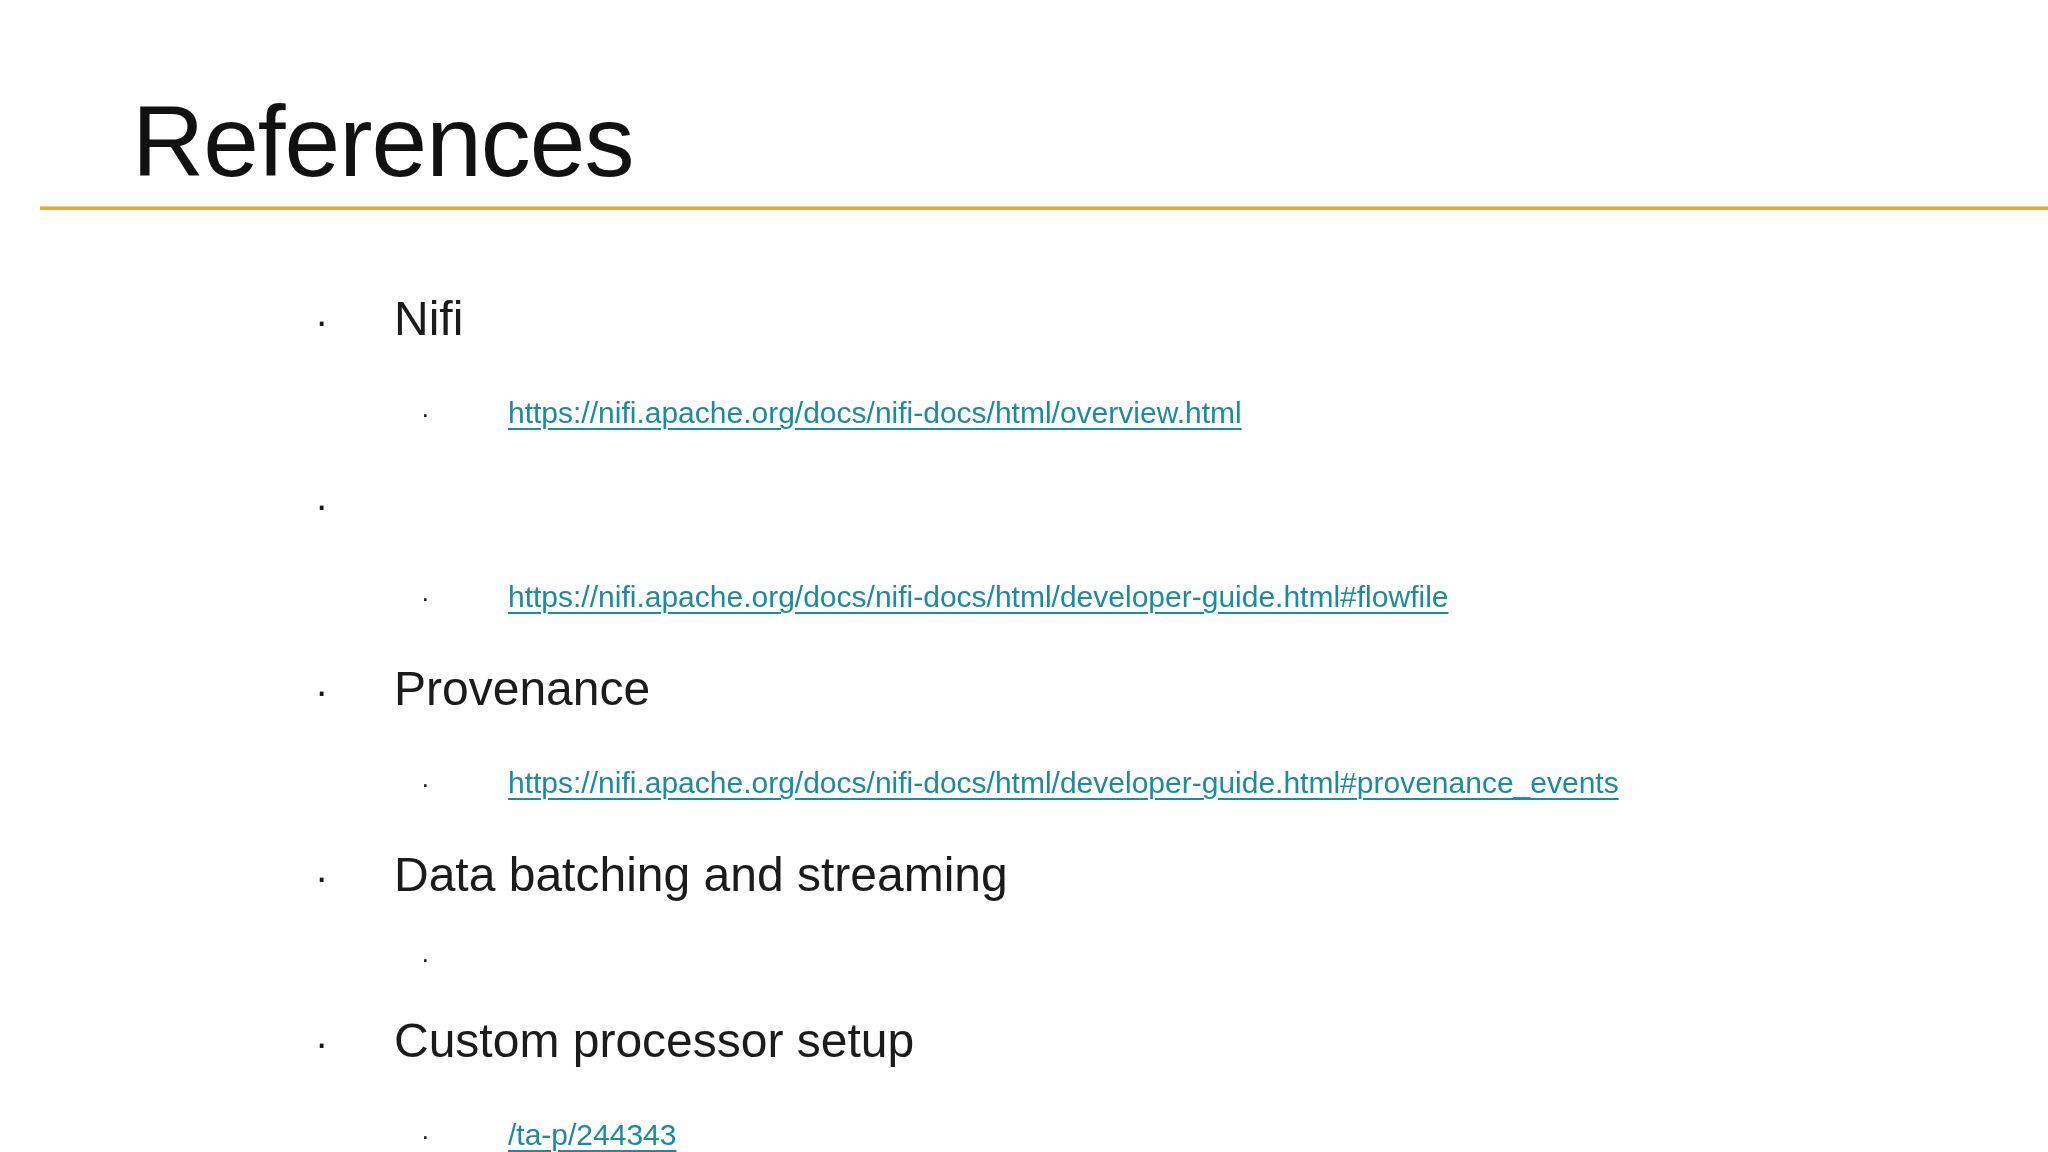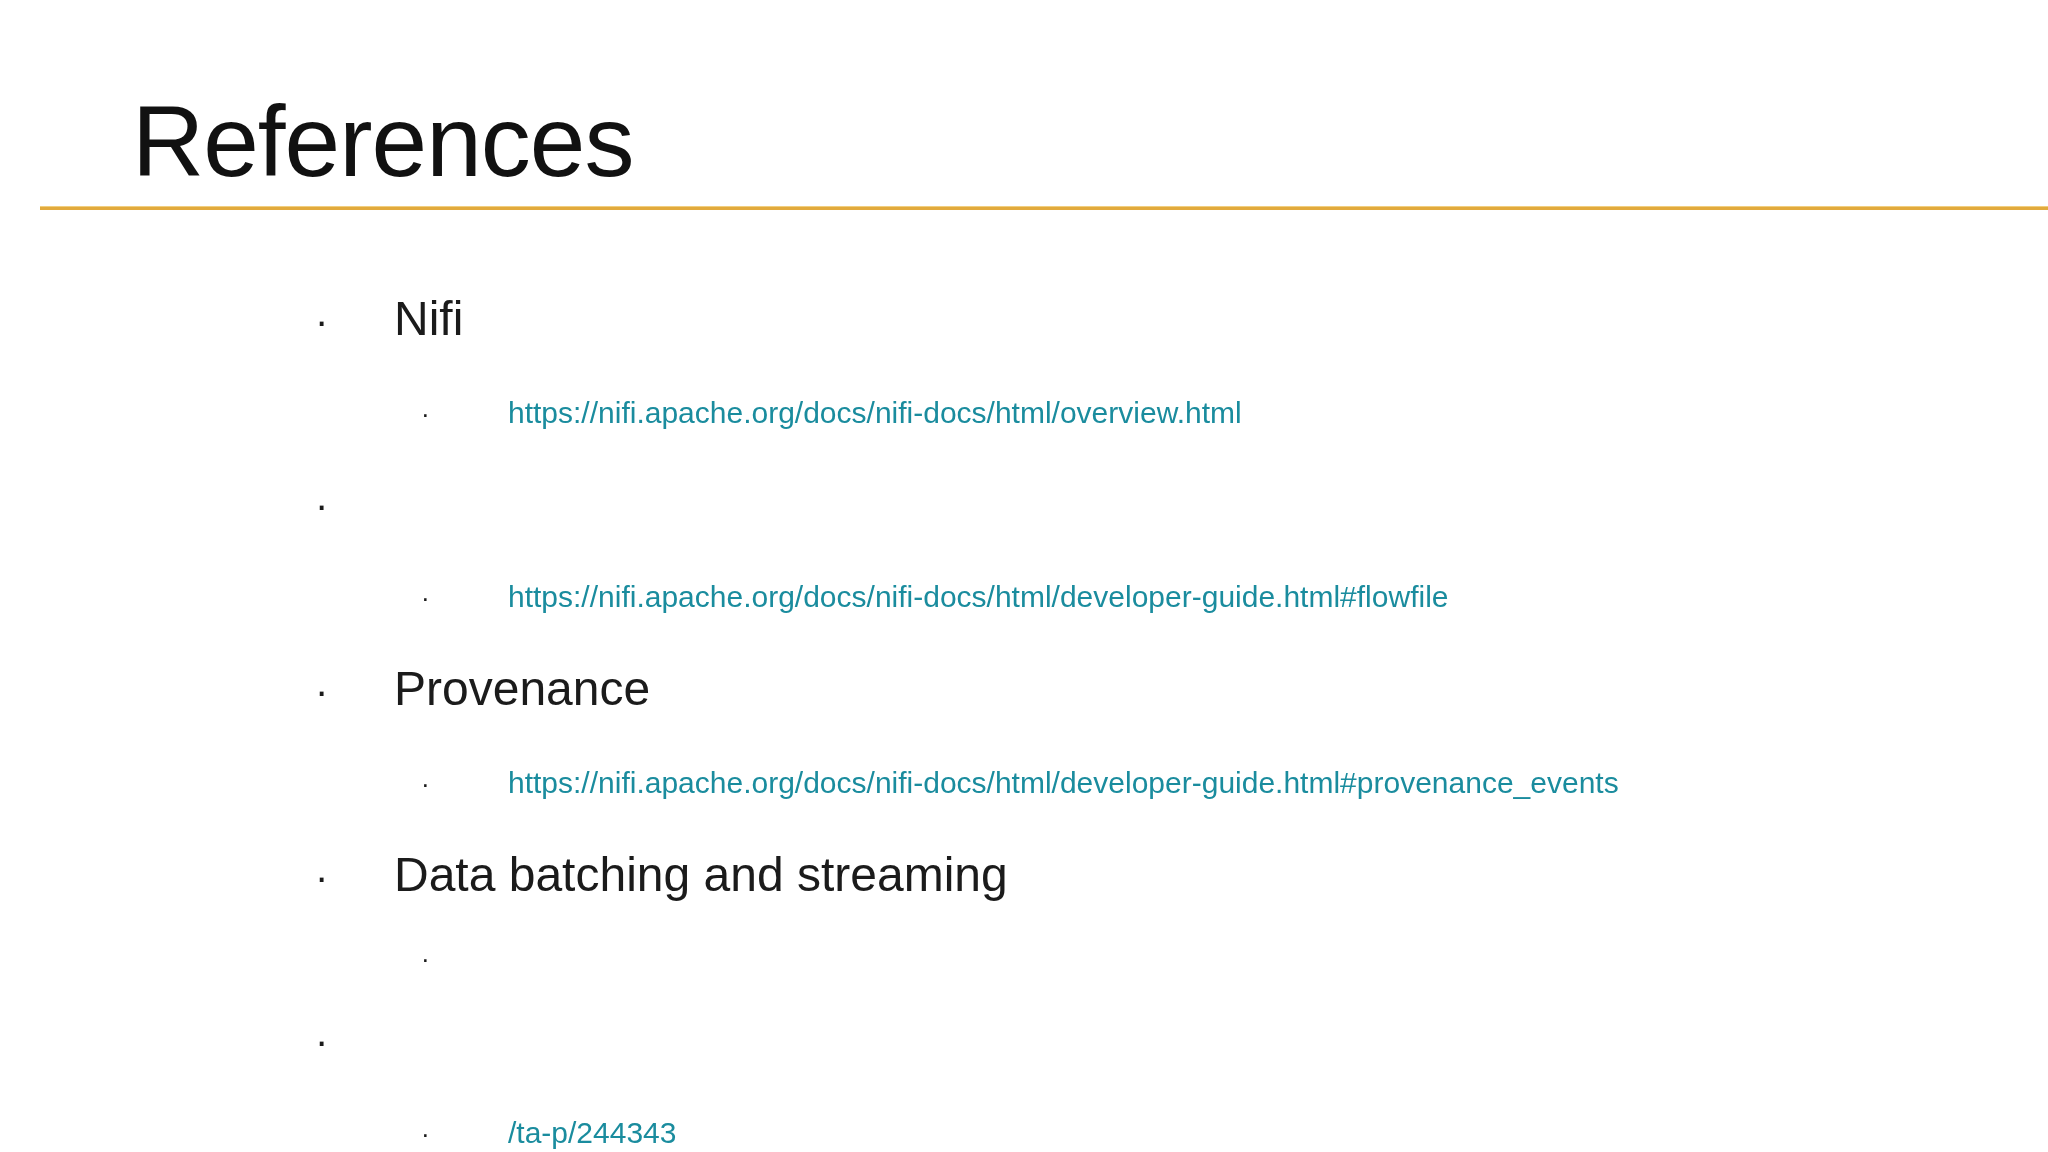--- a/index.html
+++ b/index.html
@@ -59,20 +59,21 @@
     line-height: 42px;
   }
   .link-bullet {
     width: 57px;
     flex: 0 0 57px;
     font-size: 26px;
     color: #1b1b1b;
   }
   a.ref-link {
     color: #1a8c9e;
+    text-decoration: underline;
     text-decoration-thickness: 2px;
     text-underline-offset: 5px;
     cursor: pointer;
   }
   .link-line {
     display: block;
     white-space: nowrap;
   }
 </style>
 </head>
@@ -129,20 +130,21 @@
         <span>Data batching and streaming</span>
       </div>
       <div class="link-row">
         <span class="link-bullet">·</span>
       </div>
     </div>
 
     <div class="entry">
       <div class="topic-row">
         <span class="topic-bullet">·</span>
+        <span>Custom processor setup</span>
       </div>
       <div class="link-row">
         <span class="link-bullet">·</span>
         <a class="ref-link">
             <span class="link-line">/ta-p/244343</span>
           </a>
       </div>
     </div>
 
     <div class="entry">

